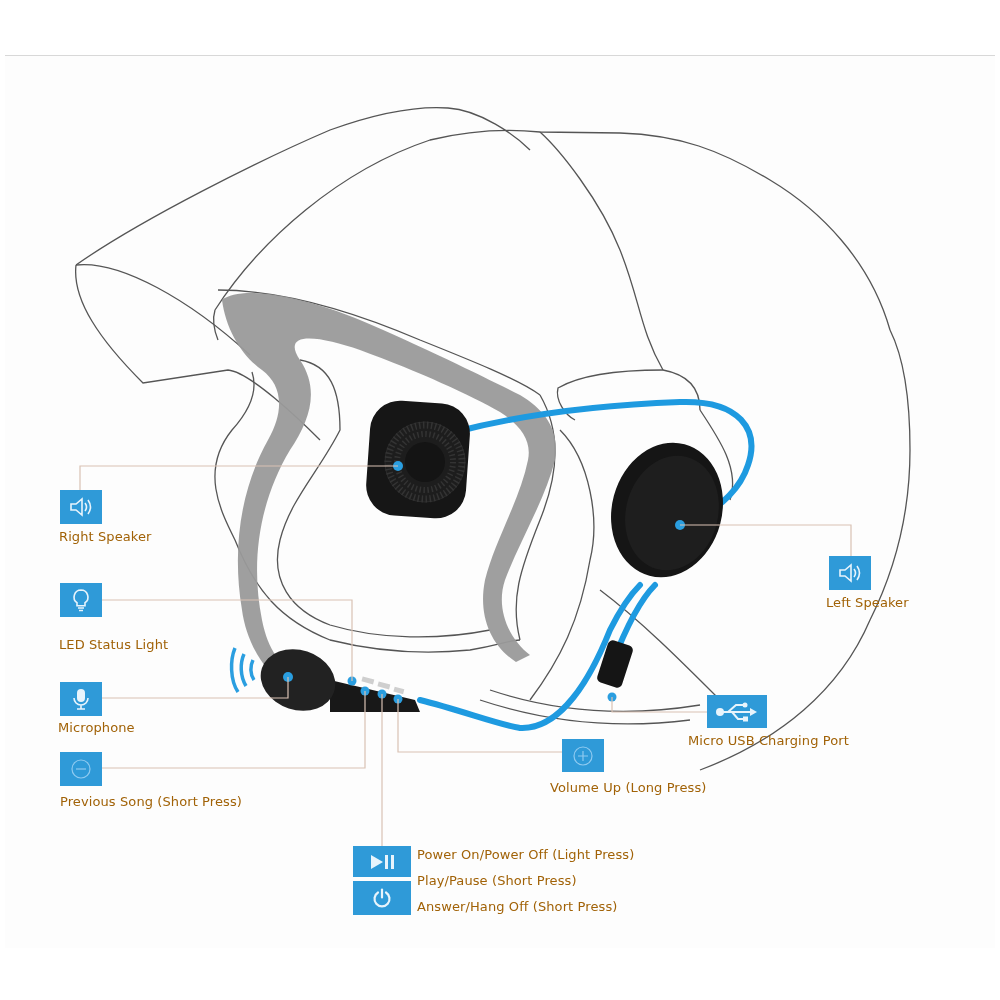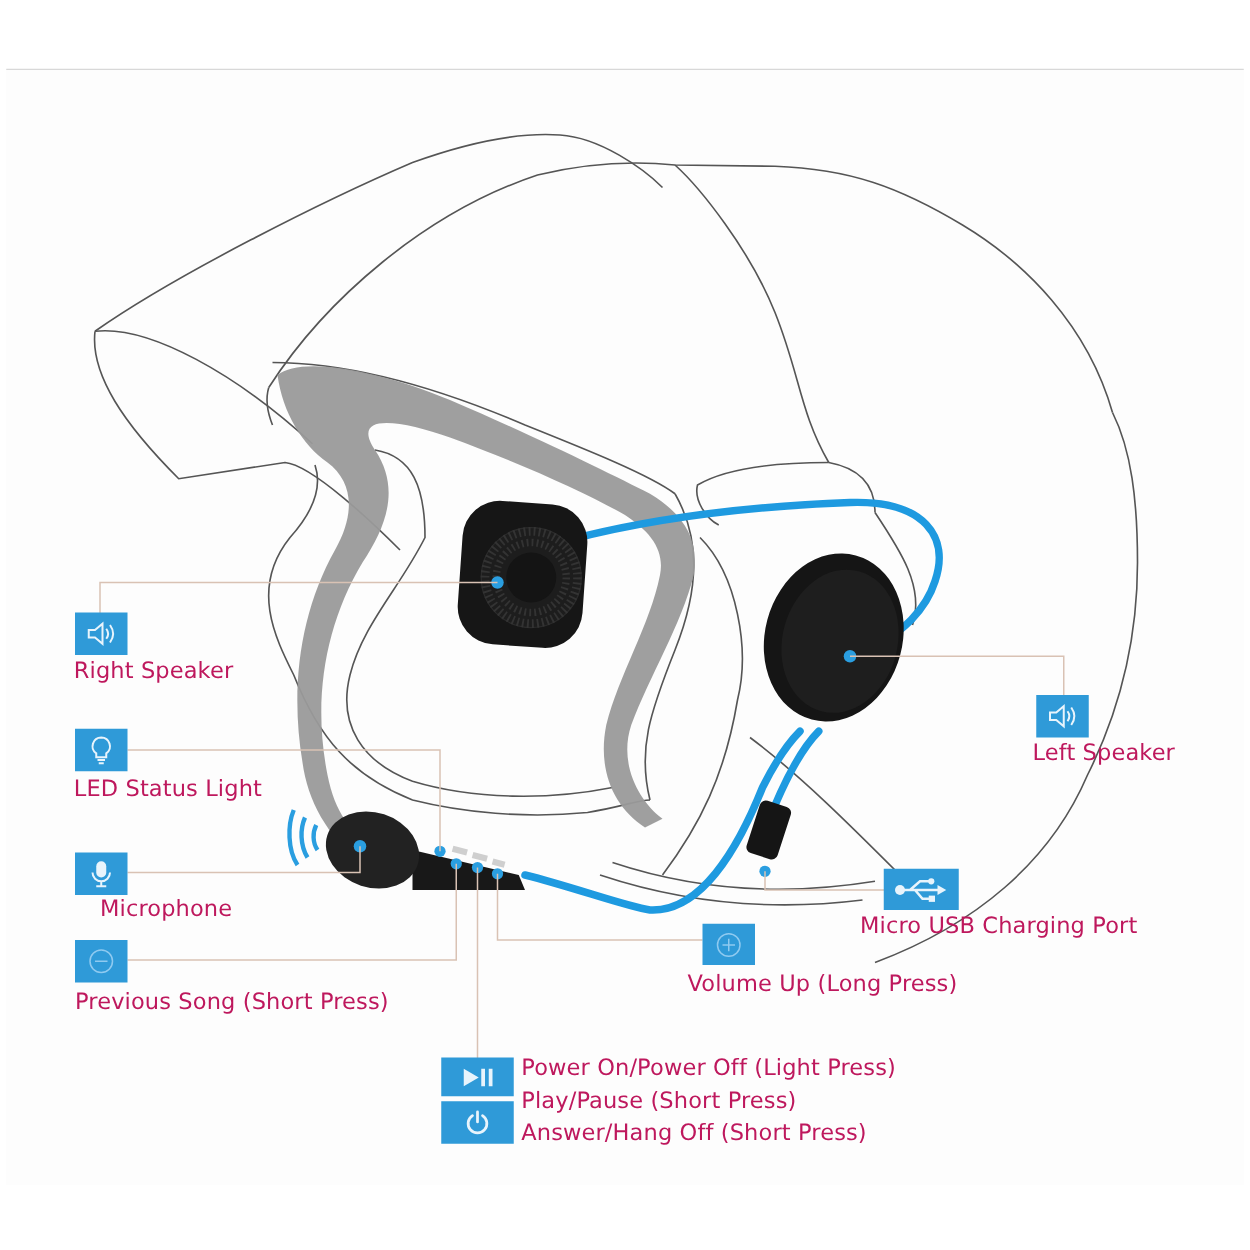--- a/index.html
+++ b/index.html
@@ -4,22 +4,22 @@
 <style>
   html, body { margin: 0; padding: 0; background: #ffffff; }
   body { width: 1000px; height: 1000px; position: relative; overflow: hidden;
          font-family: "DejaVu Sans", sans-serif; color: #1e1e1e; }
   .frame { position: absolute; left: 5px; top: 55px; width: 990px; height: 892px;
            background: #fdfdfd; border-top: 1px solid #d8d8d8; }
   svg.art { position: absolute; left: 0; top: 0; }
   .icon-box { position: absolute; background: #2f9ad8; display: flex; align-items: center;
               justify-content: center; }
   .icon-box svg { display: block; }
-  .label { position: absolute; font-size: 18px; line-height: 25px; white-space: nowrap;
-           color: #be185d; letter-spacing: 0.1px; }
+  .label { position: absolute; font-size: 13px; line-height: 25px; white-space: nowrap;
+           color: #a16207; letter-spacing: 0.1px; }
 </style>
 </head>
 <body>
 
 <div class="frame"></div>
 
 <svg class="art" width="1000" height="1000" viewBox="0 0 1000 1000">
   <g fill="none" stroke="#555" stroke-width="1.3">
 
     <path d="M76 265 C140 220 260 160 330 130 C380 112 420 106 448 108 C480 110 515 135 530 150"></path>
@@ -111,29 +111,29 @@
   </svg>
 </div>
 <div class="label" style="left:59px;top:524px;">Right Speaker</div>
 
 <div class="icon-box" style="left:60px;top:583px;width:42px;height:34px;">
   <svg width="22" height="26" viewBox="0 0 22 26">
     <path d="M11 3 a7 7 0 0 0 -4 12.7 v3 h8 v-3 A7 7 0 0 0 11 3 z" fill="none" stroke="#e8f4fc" stroke-width="1.6"></path>
     <path d="M8 21 h6 M9 23.5 h4" stroke="#e8f4fc" stroke-width="1.6"></path>
   </svg>
 </div>
-<div class="label" style="left:59px;top:619px;text-align:center;">LED Status Light</div>
+<div class="label" style="left:59px;top:632px;text-align:center;">LED Status Light</div>
 
 <div class="icon-box" style="left:60px;top:682px;width:42px;height:34px;">
   <svg width="22" height="26" viewBox="0 0 22 26">
     <rect x="7" y="3" width="8" height="13" rx="4" fill="#e8f4fc"></rect>
     <path d="M4 12 a7 7 0 0 0 14 0 M11 19 v4 M7 23 h8" fill="none" stroke="#e8f4fc" stroke-width="1.6"></path>
   </svg>
 </div>
-<div class="label" style="left:58px;top:715px;margin-left:22px;">Microphone</div>
+<div class="label" style="left:58px;top:715px;">Microphone</div>
 
 <div class="icon-box" style="left:60px;top:752px;width:42px;height:34px;">
   <svg width="24" height="24" viewBox="0 0 24 24">
     <circle cx="12" cy="12" r="9" fill="none" stroke="#8fcaf0" stroke-width="1.2"></circle>
     <path d="M7 12 h10" stroke="#8fcaf0" stroke-width="1.2"></path>
   </svg>
 </div>
 <div class="label" style="left:60px;top:789px;">
   <div>Previous Song (Short Press)</div>
 </div>

